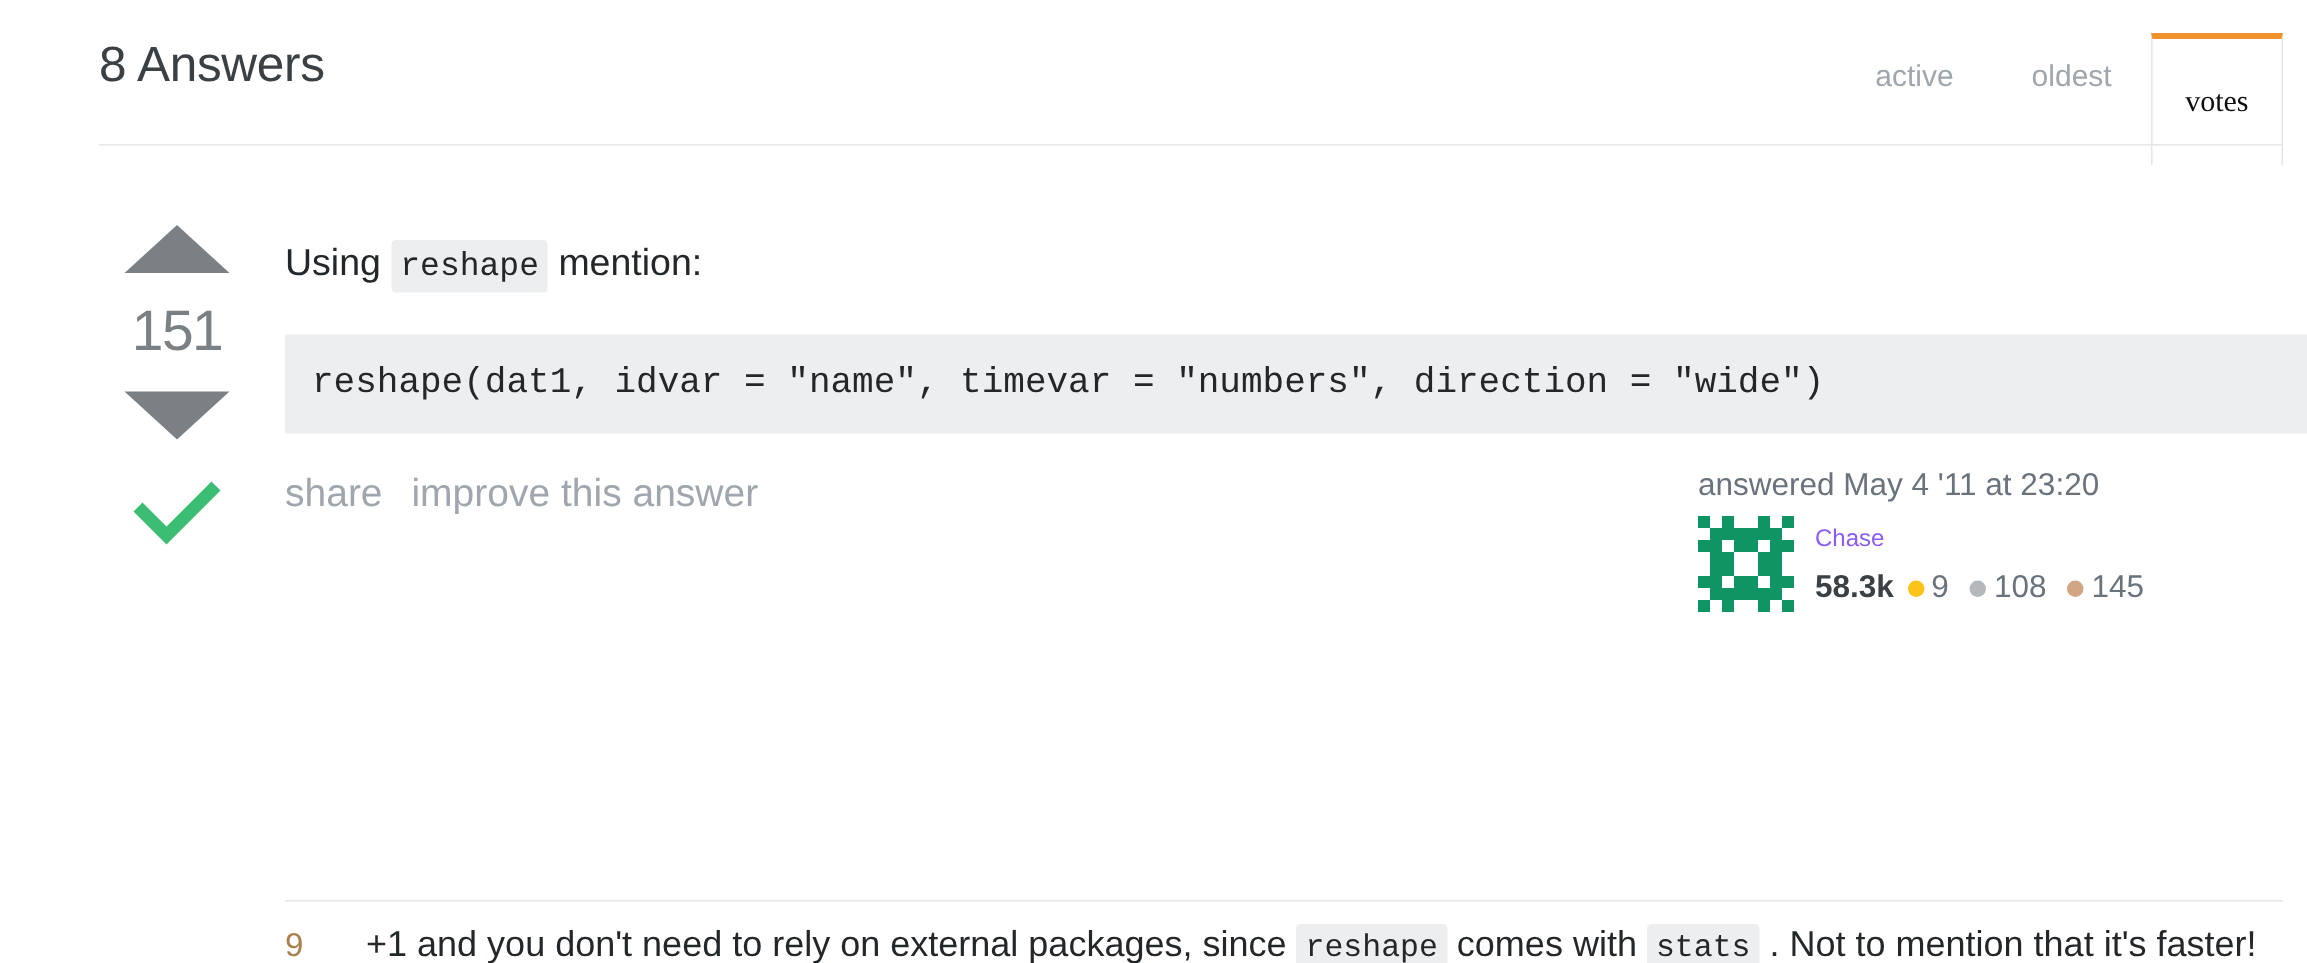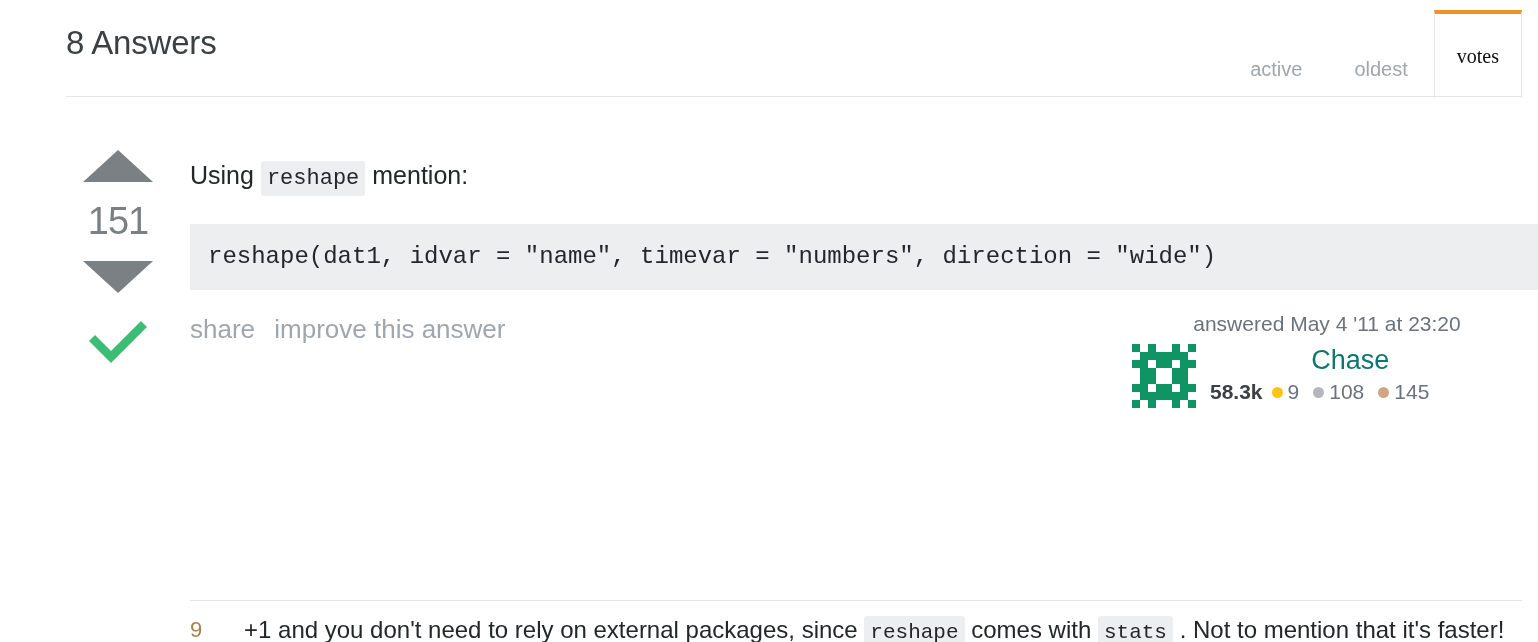--- a/index.html
+++ b/index.html
@@ -43,23 +43,23 @@
     left: 0;
     top: 86px;
     width: 1456px;
     height: 1px;
     background: #e4e6e8;
   }
 
   .tabs {
     position: absolute;
     right: 0;
-    top: 0;
+    top: 12px;
     display: flex;
-    align-items: flex-end;
+    align-items: flex-start;
     height: 88px;
   }
   .tab {
     font-size: 20px;
     color: #9fa6ad;
     padding: 0 26px;
     height: 58px;
     line-height: 58px;
     box-sizing: border-box;
     cursor: pointer;
@@ -163,21 +163,21 @@
     margin-right: 12px;
     cursor: pointer;
   }
 
   
   .user-card {
     position: absolute;
     right: 16px;
     top: 182px;
     width: 390px;
-    text-align: center;
+    text-align: left;
   }
   .answered-line {
     font-size: 21px;
     color: #6a737c;
     margin-bottom: 8px;
     white-space: nowrap;
   }
   .user-row {
     display: flex;
     align-items: flex-start;
@@ -186,25 +186,24 @@
     width: 64px;
     height: 64px;
     flex: 0 0 64px;
     background: #0f9463;
     margin-right: 14px;
   }
   .user-info {
     padding-top: 2px;
   }
   .user-name {
-    font-size: 27px;
-    color: #0f766e;
+    font-size: 16px;
+    color: #8b5cf6;
     line-height: 28px;
     cursor: pointer;
-    margin-left: 47px;
   }
   .user-stats {
     margin-top: 6px;
     font-size: 21px;
     color: #6a737c;
     display: flex;
     align-items: center;
     white-space: nowrap;
   }
   .rep {

